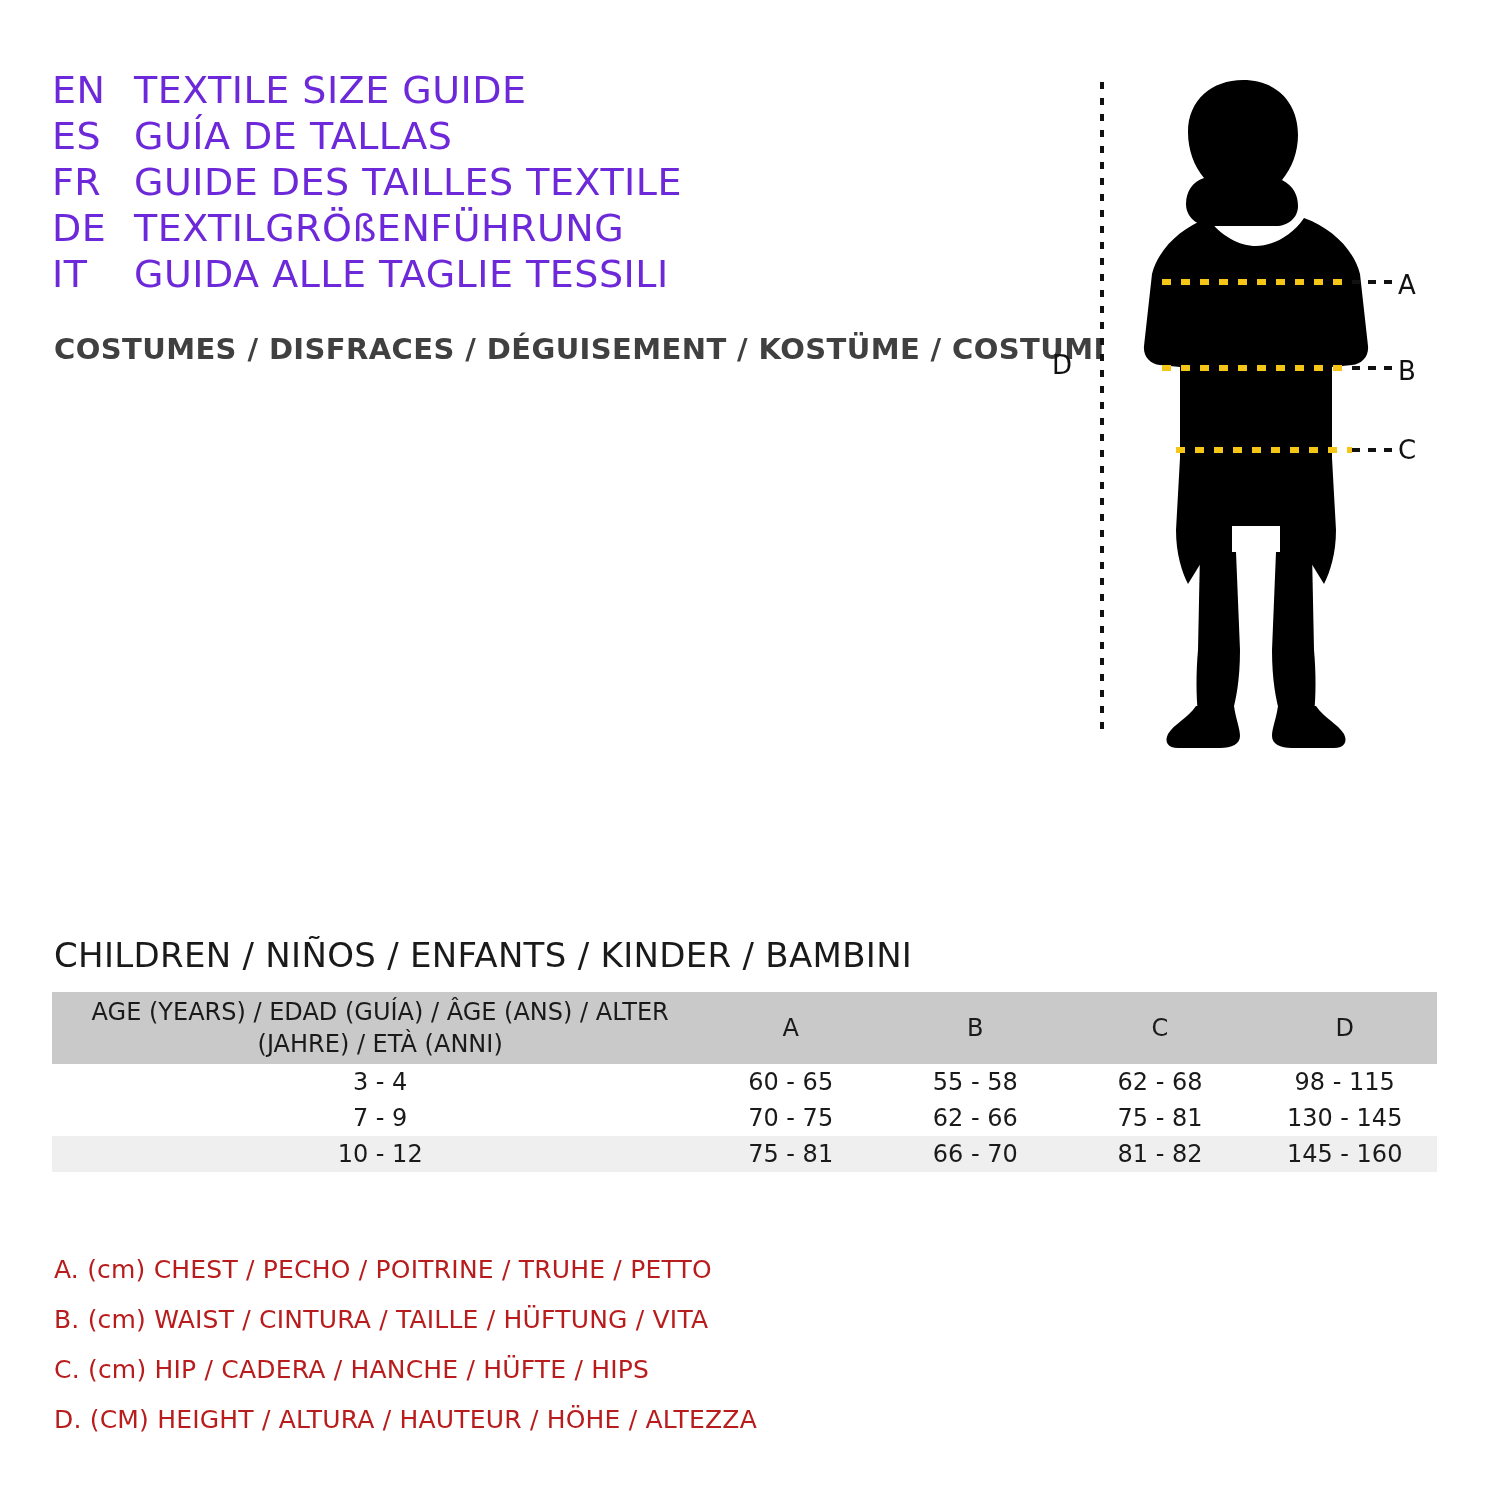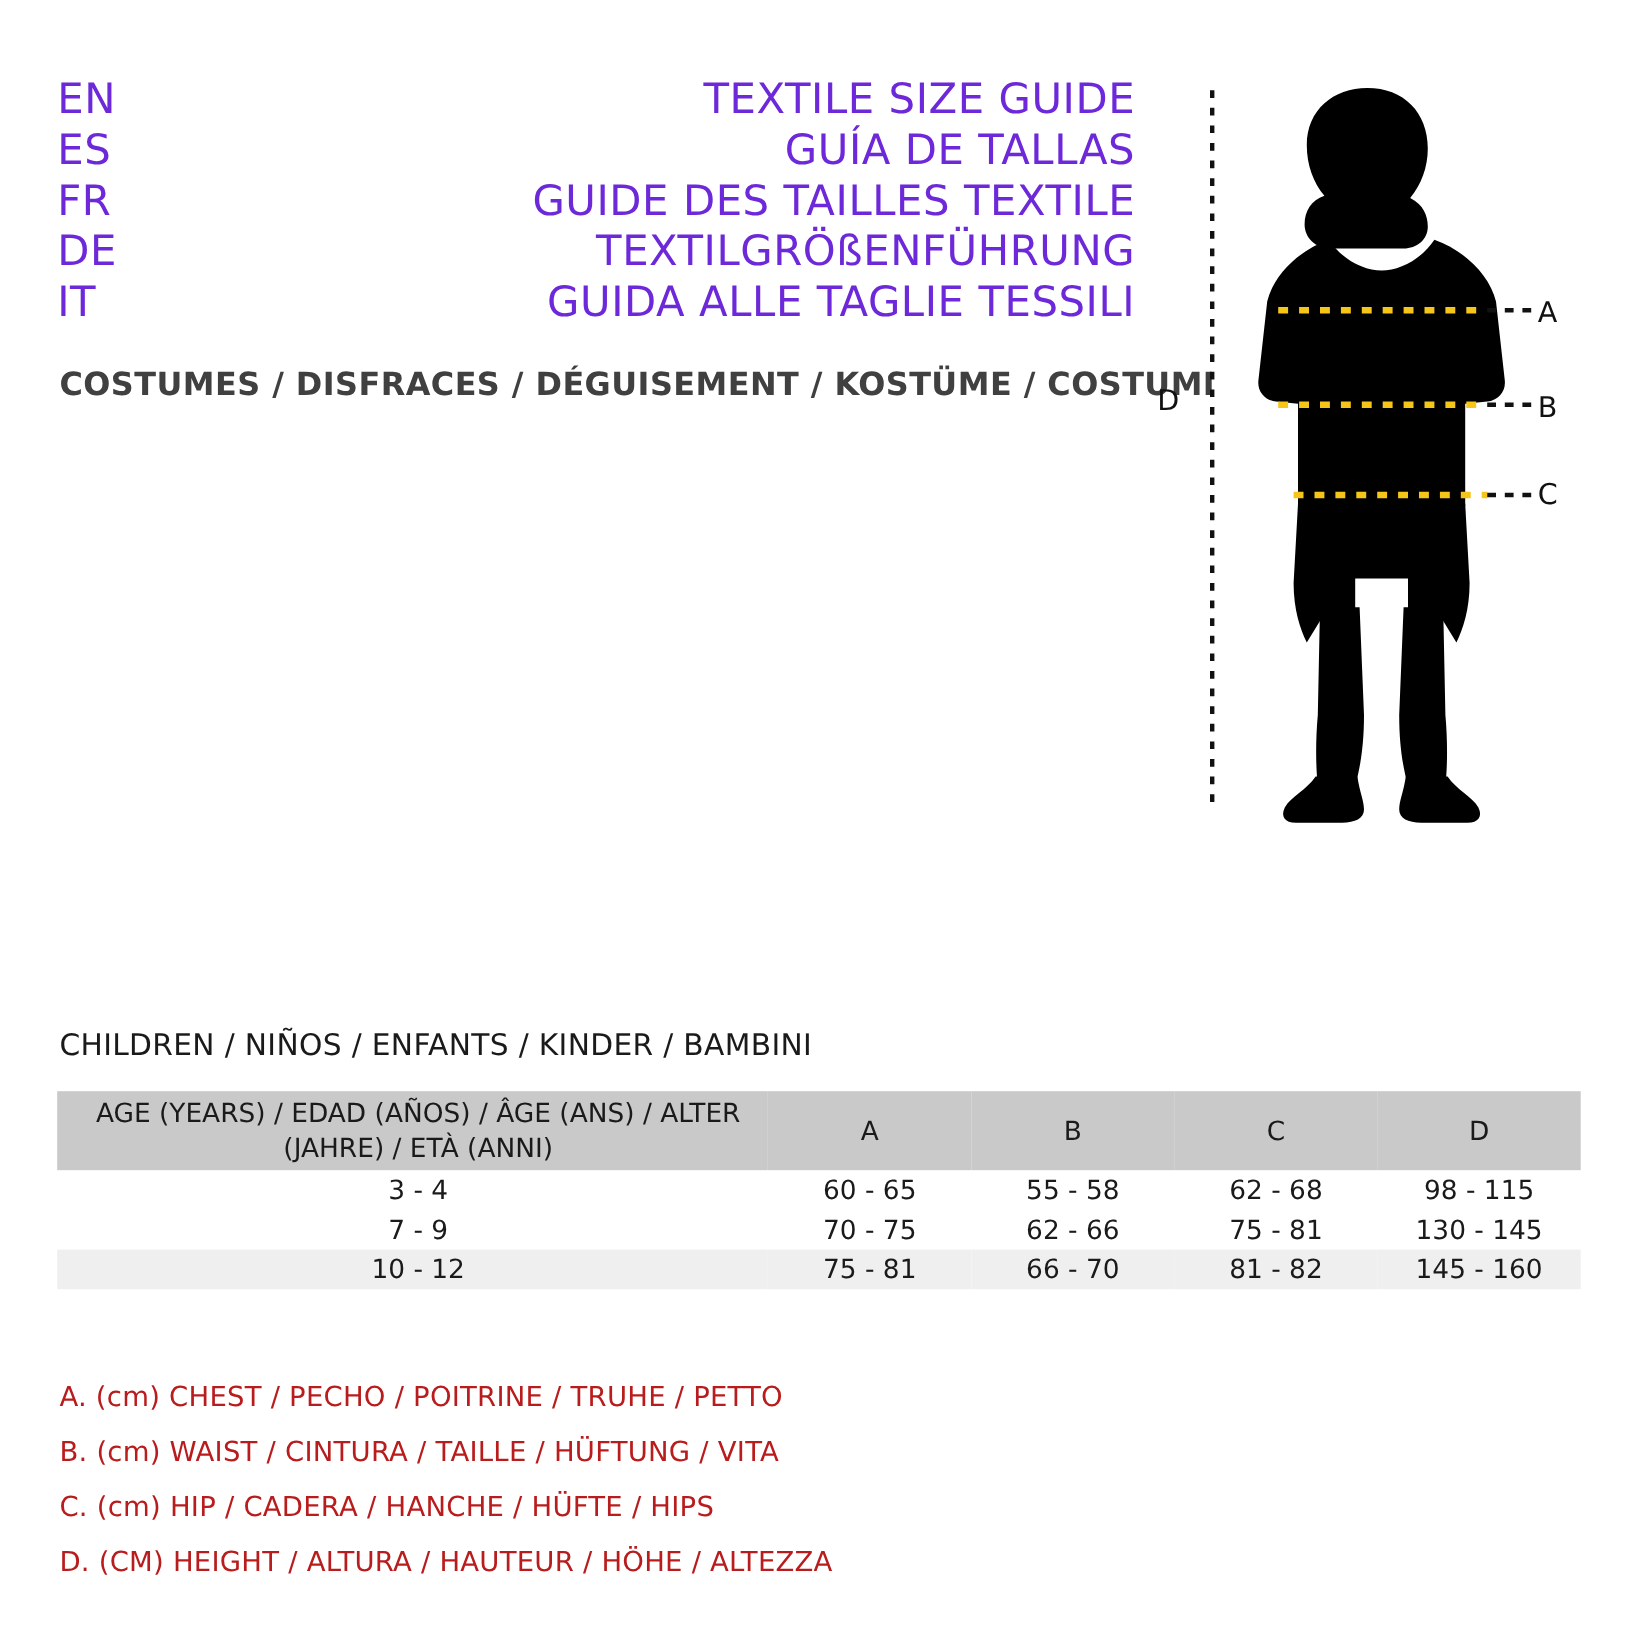--- a/index.html
+++ b/index.html
@@ -30,21 +30,20 @@
     font-size: 38px;
     letter-spacing: 0.5px;
     color: #6d28d9;
   }
   .lang-code {
     width: 82px;
     flex: 0 0 82px;
   }
   .lang-text {
     flex: 1 1 auto;
-    text-align: right;
   }
 
   .costumes-line {
     position: absolute;
     left: 54px;
     top: 332px;
     font-size: 29px;
     font-weight: bold;
     letter-spacing: 0.4px;
     color: #404040;
@@ -72,21 +71,21 @@
   .label-A { left: 358px; top: 210px; }
   .label-B { left: 358px; top: 296px; }
   .label-C { left: 358px; top: 375px; }
   .label-D { left: 12px; top: 290px; }
 
   
   .section-title {
     position: absolute;
     left: 54px;
     top: 935px;
-    font-size: 27px;
+    font-size: 34px;
     color: #1a1a1a;
     letter-spacing: 0.3px;
   }
 
   table.size-table {
     position: absolute;
     left: 52px;
     top: 992px;
     width: 1385px;
     border-collapse: collapse;
@@ -210,21 +209,21 @@
   <span class="marker-label label-B">B</span>
   <span class="marker-label label-C">C</span>
   <span class="marker-label label-D">D</span>
 </div>
 
 <div class="section-title">CHILDREN / NIÑOS / ENFANTS / KINDER / BAMBINI</div>
 
 <table class="size-table">
   <thead>
     <tr>
-      <th class="hdr-age">AGE (YEARS) / EDAD (AÑOS) / ÂGE (ANS) / ALTER (JAHRE) / ETÀ (ANNI)</th>
+      <th class="hdr-age">AGE (YEARS) / EDAD (GUÍA) / ÂGE (ANS) / ALTER (JAHRE) / ETÀ (ANNI)</th>
       <th class="hdr-m">A</th>
       <th class="hdr-m">B</th>
       <th class="hdr-m">C</th>
       <th class="hdr-m">D</th>
     </tr>
   </thead>
   <tbody>
     <tr>
       <td class="col-age">3 - 4</td>
       <td>60 - 65</td>

